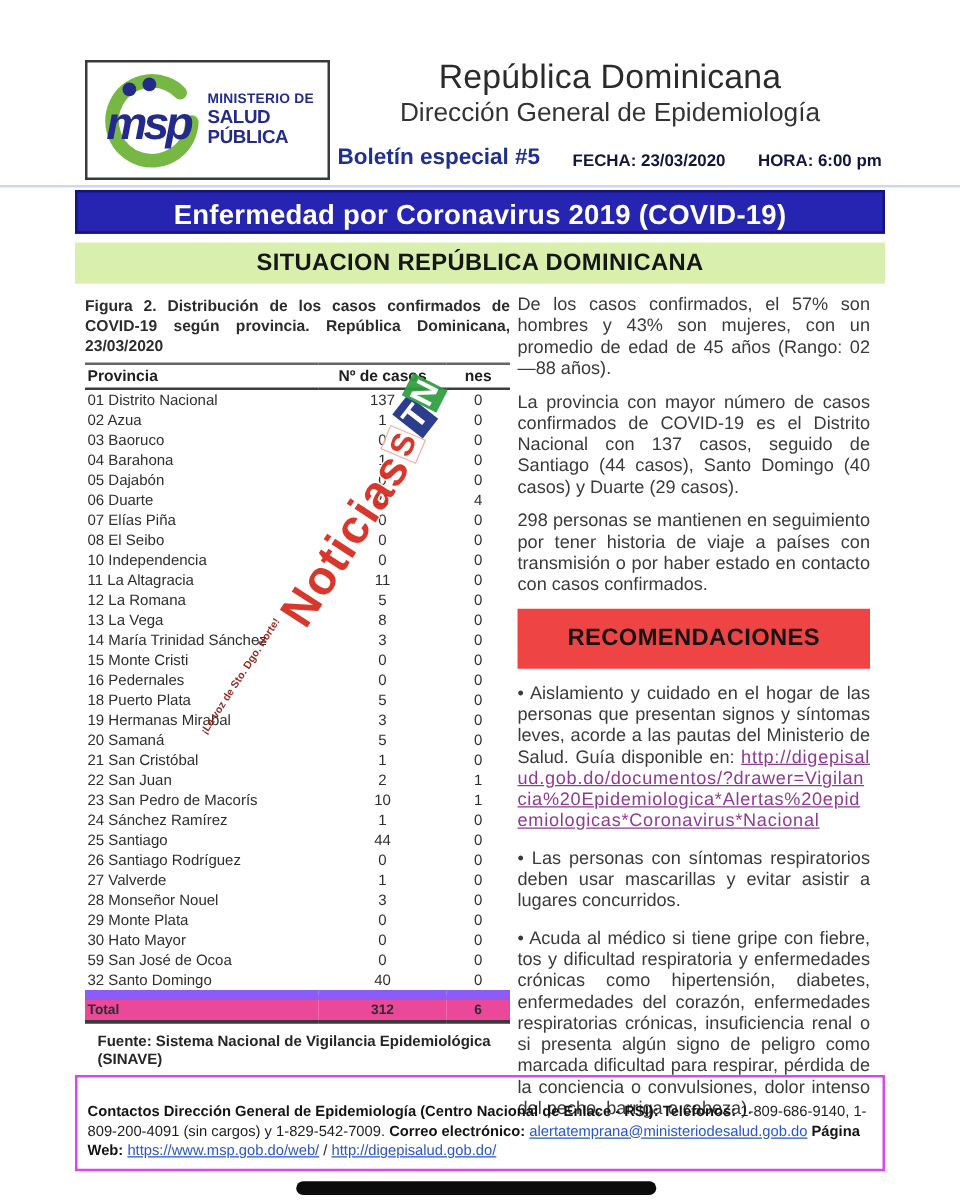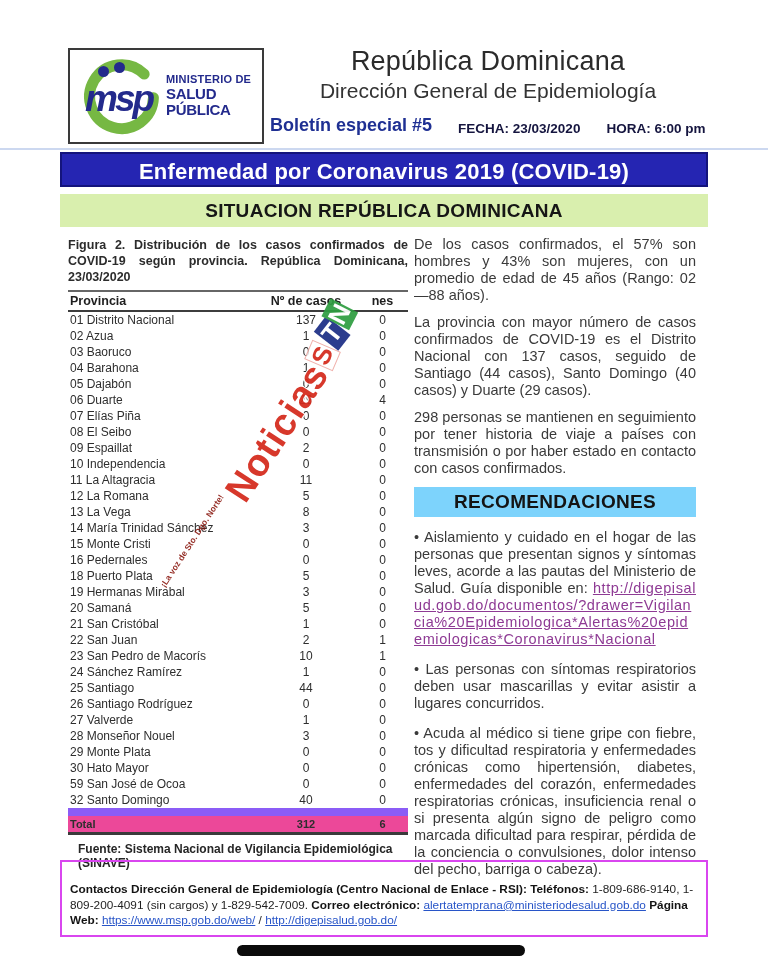--- a/index.html
+++ b/index.html
@@ -42,21 +42,21 @@
   table.cases th.col2 { text-align:center; width:15%; }
   table.cases td { font-size:12px; color:#2e2e2e; height:16px; line-height:16px; white-space:nowrap; }
   table.cases td.col0 { text-align:left; padding-left:2px; }
   table.cases td.col1, table.cases td.col2 { text-align:center; }
   tr.total-row td { font-weight:bold; background:#ec4899; border-top:8px solid #8b5cf6; border-bottom:3px solid #3a3a3a; height:19px; font-size:11px; }
   .source-note { margin-top:7px; padding-left:10px; font-size:12px; font-weight:bold; color:#262626; }
 
   
   .right-col { position:absolute; left:414px; top:236px; width:282px; }
   .right-col p.body-par { font-size:14.5px; line-height:17px; text-align:justify; color:#3a3a3a; margin-bottom:10px; }
-  .rec-banner { width:100%; height:30px; background:#7dd3fc; display:flex; align-items:center; justify-content:center; margin:4px 0 12px 0; }
+  .rec-banner { width:100%; height:48px; background:#ef4444; display:flex; align-items:center; justify-content:center; margin:4px 0 12px 0; }
   .rec-banner span { font-size:19px; font-weight:bold; color:#141414; letter-spacing:0.3px; }
   .rec-item { font-size:14.5px; line-height:17px; text-align:justify; color:#3a3a3a; margin-bottom:13px; }
   .guide-link { color:#8e3a94; text-decoration:underline; word-break:break-all; letter-spacing:0.6px; cursor:pointer; }
 
   
   .footer { position:absolute; left:60px; top:860px; width:648px; border:2px solid #d946ef; padding:20px 8px 6px 8px; font-size:11.8px; line-height:15.5px; color:#1e1e1e; text-align:left; }
   .footer b { color:#141414; }
   .flink { color:#2855c8; text-decoration:underline; cursor:pointer; }
 
   
@@ -155,25 +155,20 @@
             <td class="col0">07 Elías Piña</td>
             <td class="col1">0</td>
             <td class="col2">0</td>
           </tr>
           <tr>
             <td class="col0">08 El Seibo</td>
             <td class="col1">0</td>
             <td class="col2">0</td>
           </tr>
           <tr>
-            <td class="col0">09 Espaillat</td>
-            <td class="col1">2</td>
-            <td class="col2">0</td>
-          </tr>
-          <tr>
             <td class="col0">10 Independencia</td>
             <td class="col1">0</td>
             <td class="col2">0</td>
           </tr>
           <tr>
             <td class="col0">11 La Altagracia</td>
             <td class="col1">11</td>
             <td class="col2">0</td>
           </tr>
           <tr>

